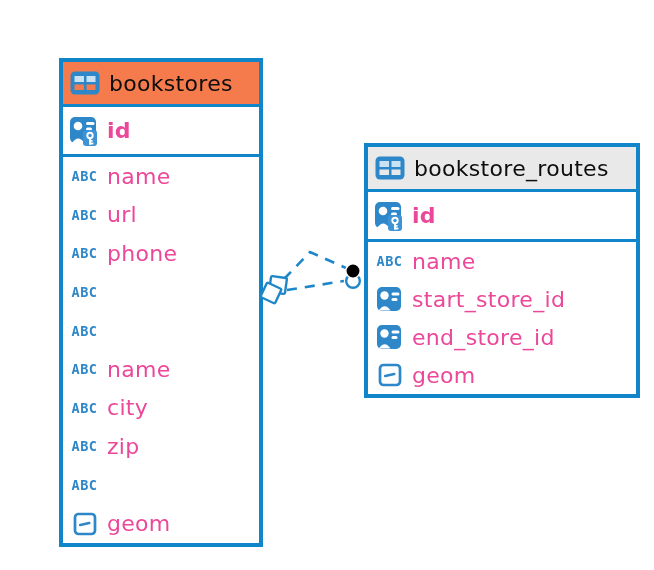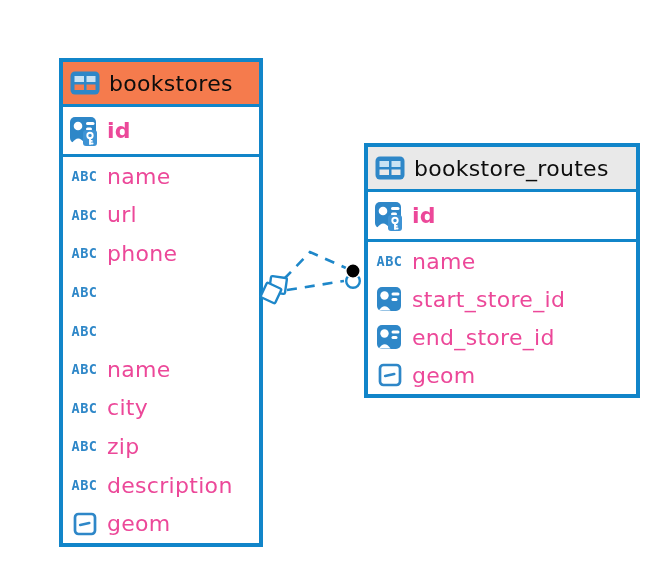--- a/index.html
+++ b/index.html
@@ -138,21 +138,20 @@
       <div class="row">
         <span class="cicon">
             <span class="abc">ABC</span>
           </span>
         <span class="lbl">zip</span>
       </div>
       <div class="row">
         <span class="cicon">
             <span class="abc">ABC</span>
           </span>
-        <span class="lbl">description</span>
       </div>
       <div class="row">
         <span class="cicon">
             <svg class="i-geom">
               <use href="#sym-geom"></use>
             </svg>
           </span>
         <span class="lbl">geom</span>
       </div>
     </div>

